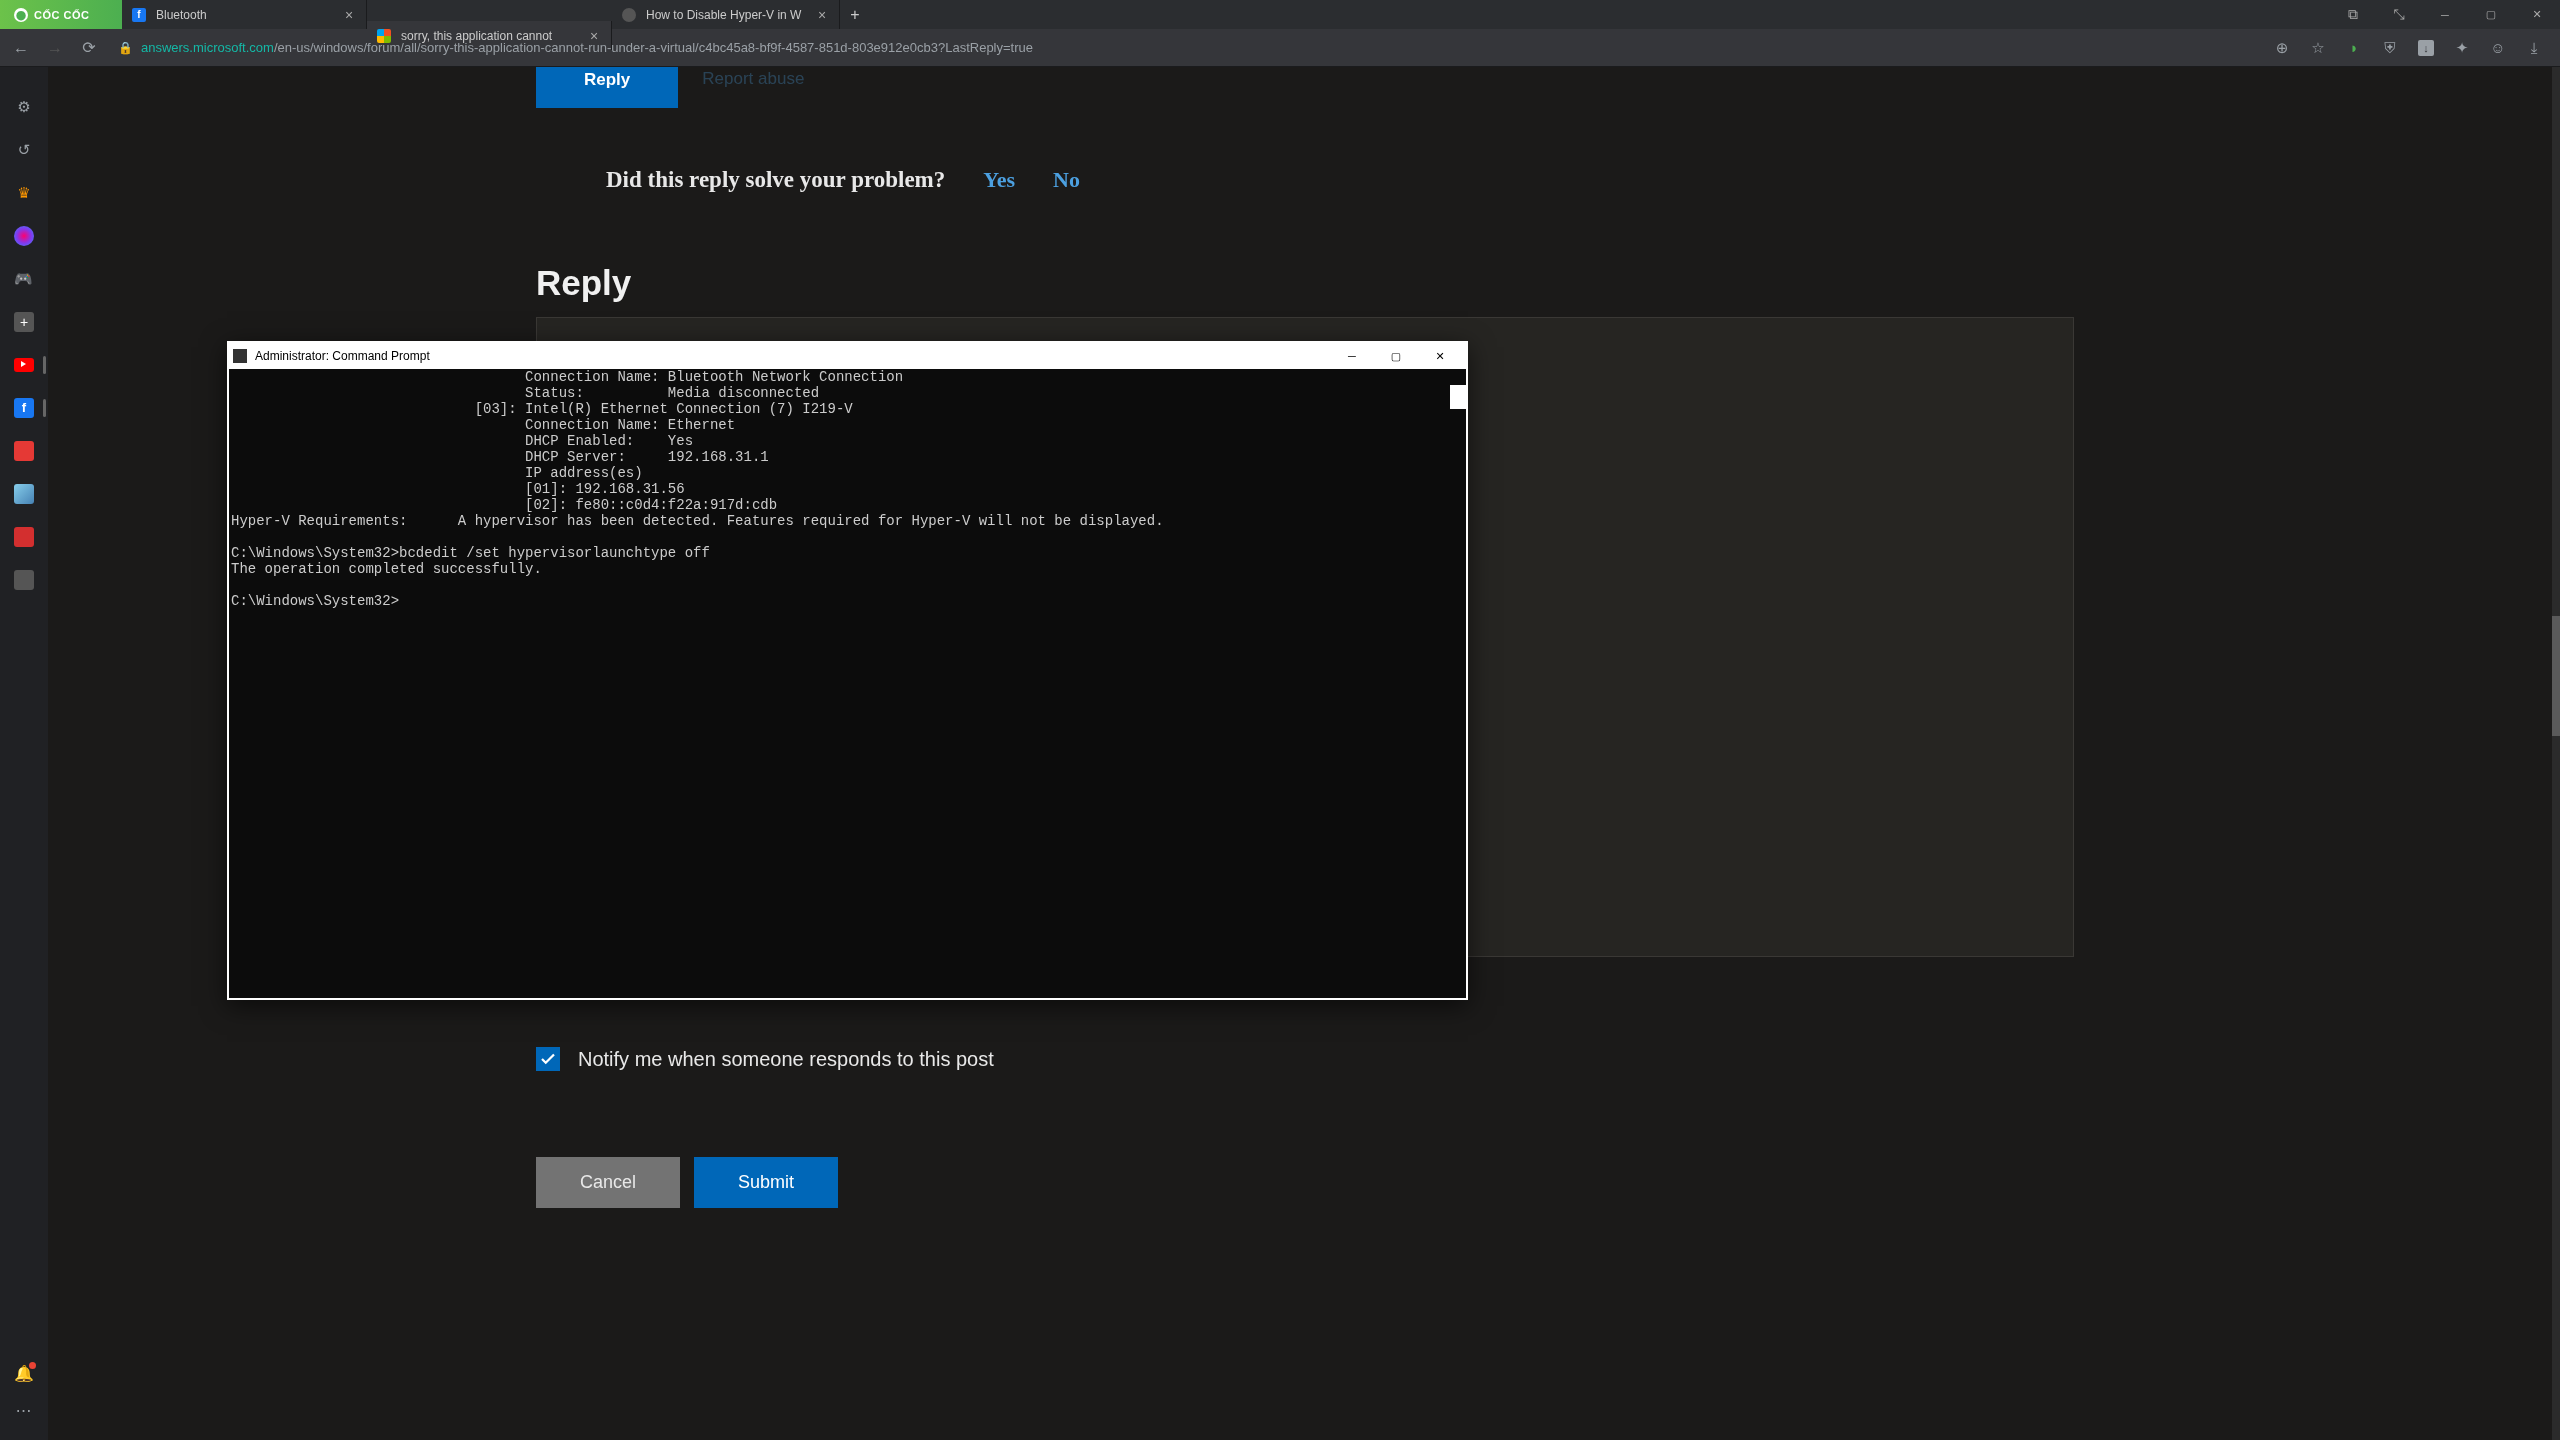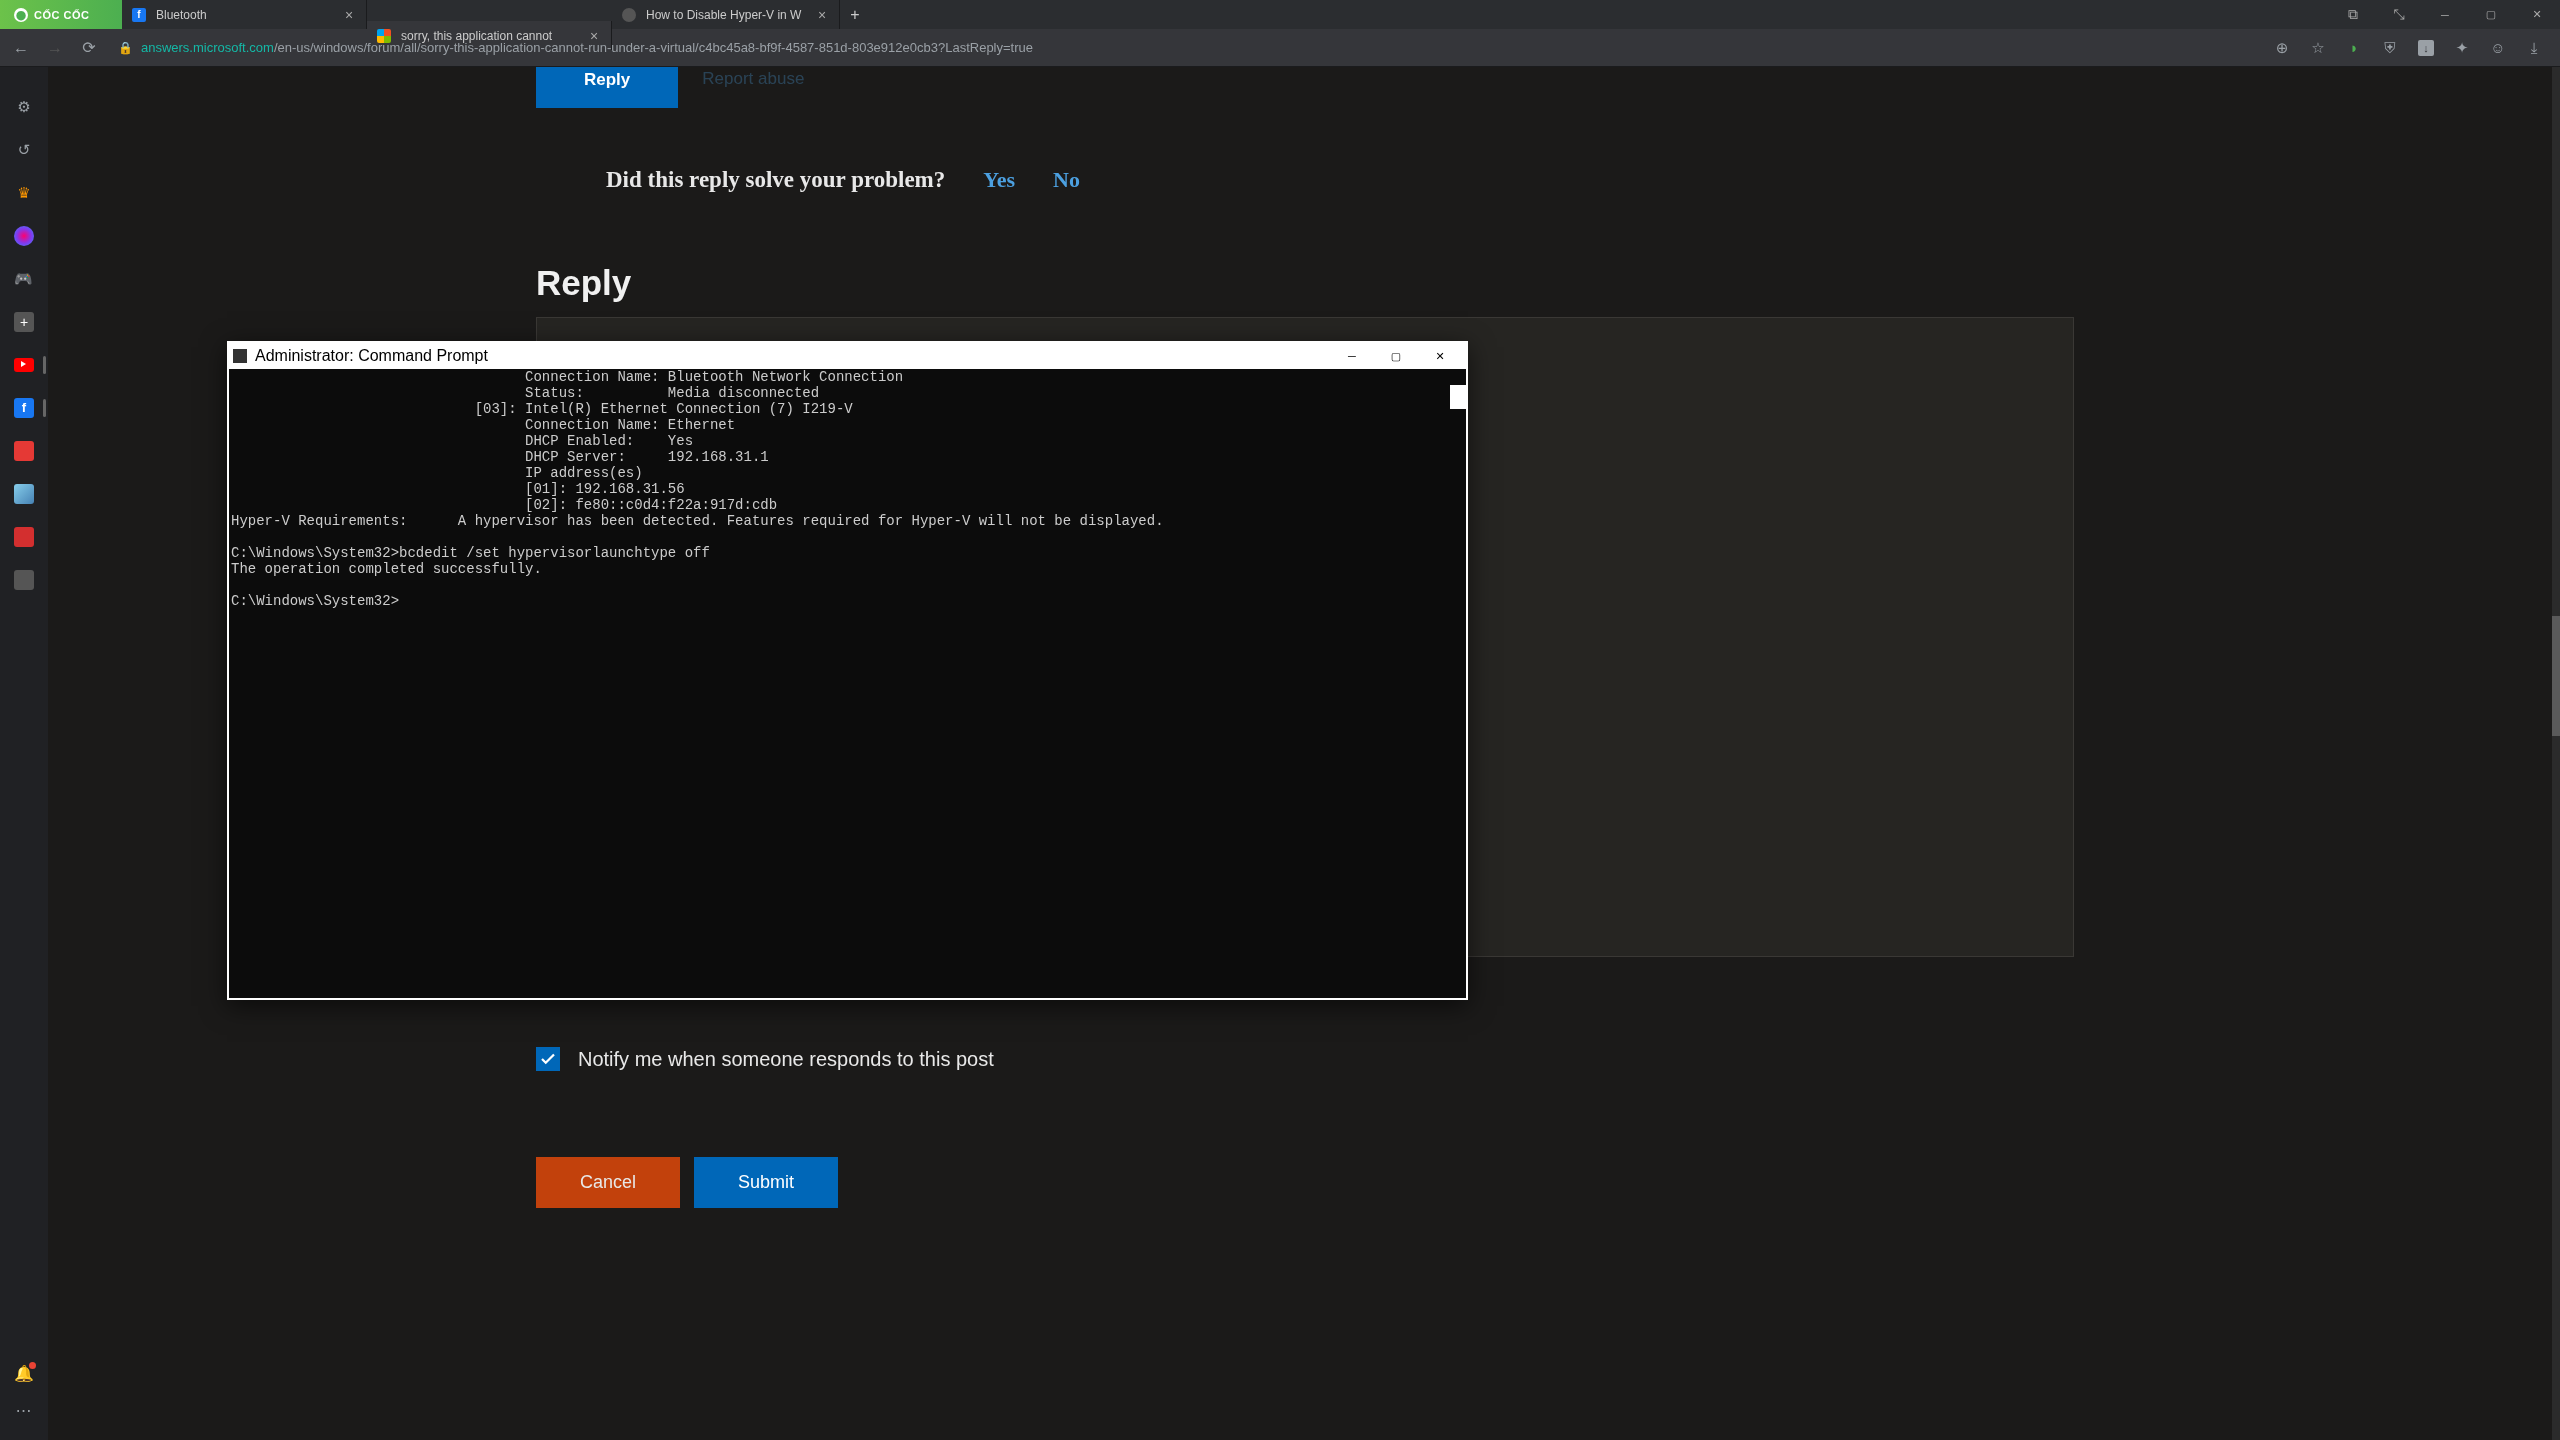--- a/index.html
+++ b/index.html
@@ -78,32 +78,32 @@
 .reply-heading { color:#f0f0f0; font-size:35px; font-weight:700; padding:30px 0 14px 0; }
 
 .editor { background:#262522; border:1px solid #3a3835; min-height:640px; margin-bottom:20px; }
 
 .notify-row { display:flex; align-items:center; gap:18px; padding:70px 0 20px 0; }
 .chk { width:24px; height:24px; background:#0067b8; display:flex; align-items:center; justify-content:center; }
 .chk svg { width:18px; height:18px; }
 .notify-label { color:#e8e8e8; font-size:20px; }
 
 .form-actions { display:flex; gap:14px; padding:66px 0 40px 0; }
-.btn-cancel { background:#c2410c; color:#e8e8e8; border:none; padding:15px 44px; font-size:18px; cursor:pointer; }
+.btn-cancel { background:#737373; color:#e8e8e8; border:none; padding:15px 44px; font-size:18px; cursor:pointer; }
 .btn-submit { background:#0067b8; color:#fff; border:none; padding:15px 44px; font-size:18px; cursor:pointer; }
 
 
 .vscroll { position:absolute; right:0; top:67px; bottom:0; width:8px; background:#2b2b2b; }
 .vthumb { position:absolute; right:0; width:8px; background:#5a5a5a; border-radius:0; }
 
 
 .cmdwin { position:absolute; left:227px; top:341px; width:1241px; height:659px; background:#fff; box-shadow:0 6px 24px rgba(0,0,0,.6); display:flex; flex-direction:column; padding:2px; }
 .cmd-title { height:26px; background:#fff; display:flex; align-items:center; padding:0 4px; gap:8px; }
 .cmd-ico { width:14px; height:14px; background:#333; display:inline-block; }
-.cmd-title-text { font-size:16px; color:#000; flex:1; }
+.cmd-title-text { font-size:12px; color:#000; flex:1; }
 .cmd-btns { display:flex; gap:0; }
 .cmd-btn { width:44px; height:22px; display:flex; align-items:center; justify-content:center; font-size:11px; color:#000; cursor:pointer; }
 .cmd-body { flex:1; background:#0c0c0c; color:#cccccc; font-family:Consolas,"Courier New",monospace; font-size:14px; line-height:16px; padding:0 6px 6px 2px; white-space:pre; overflow:hidden; position:relative; }
 .cmd-scroll { position:absolute; right:0; top:0; bottom:0; width:16px; background:#0c0c0c; }
 .cmd-sthumb { position:absolute; right:0; top:16px; width:16px; height:24px; background:#fff; }
 </style>
 </head>
 <body>
 
 <div class="titlebar">

